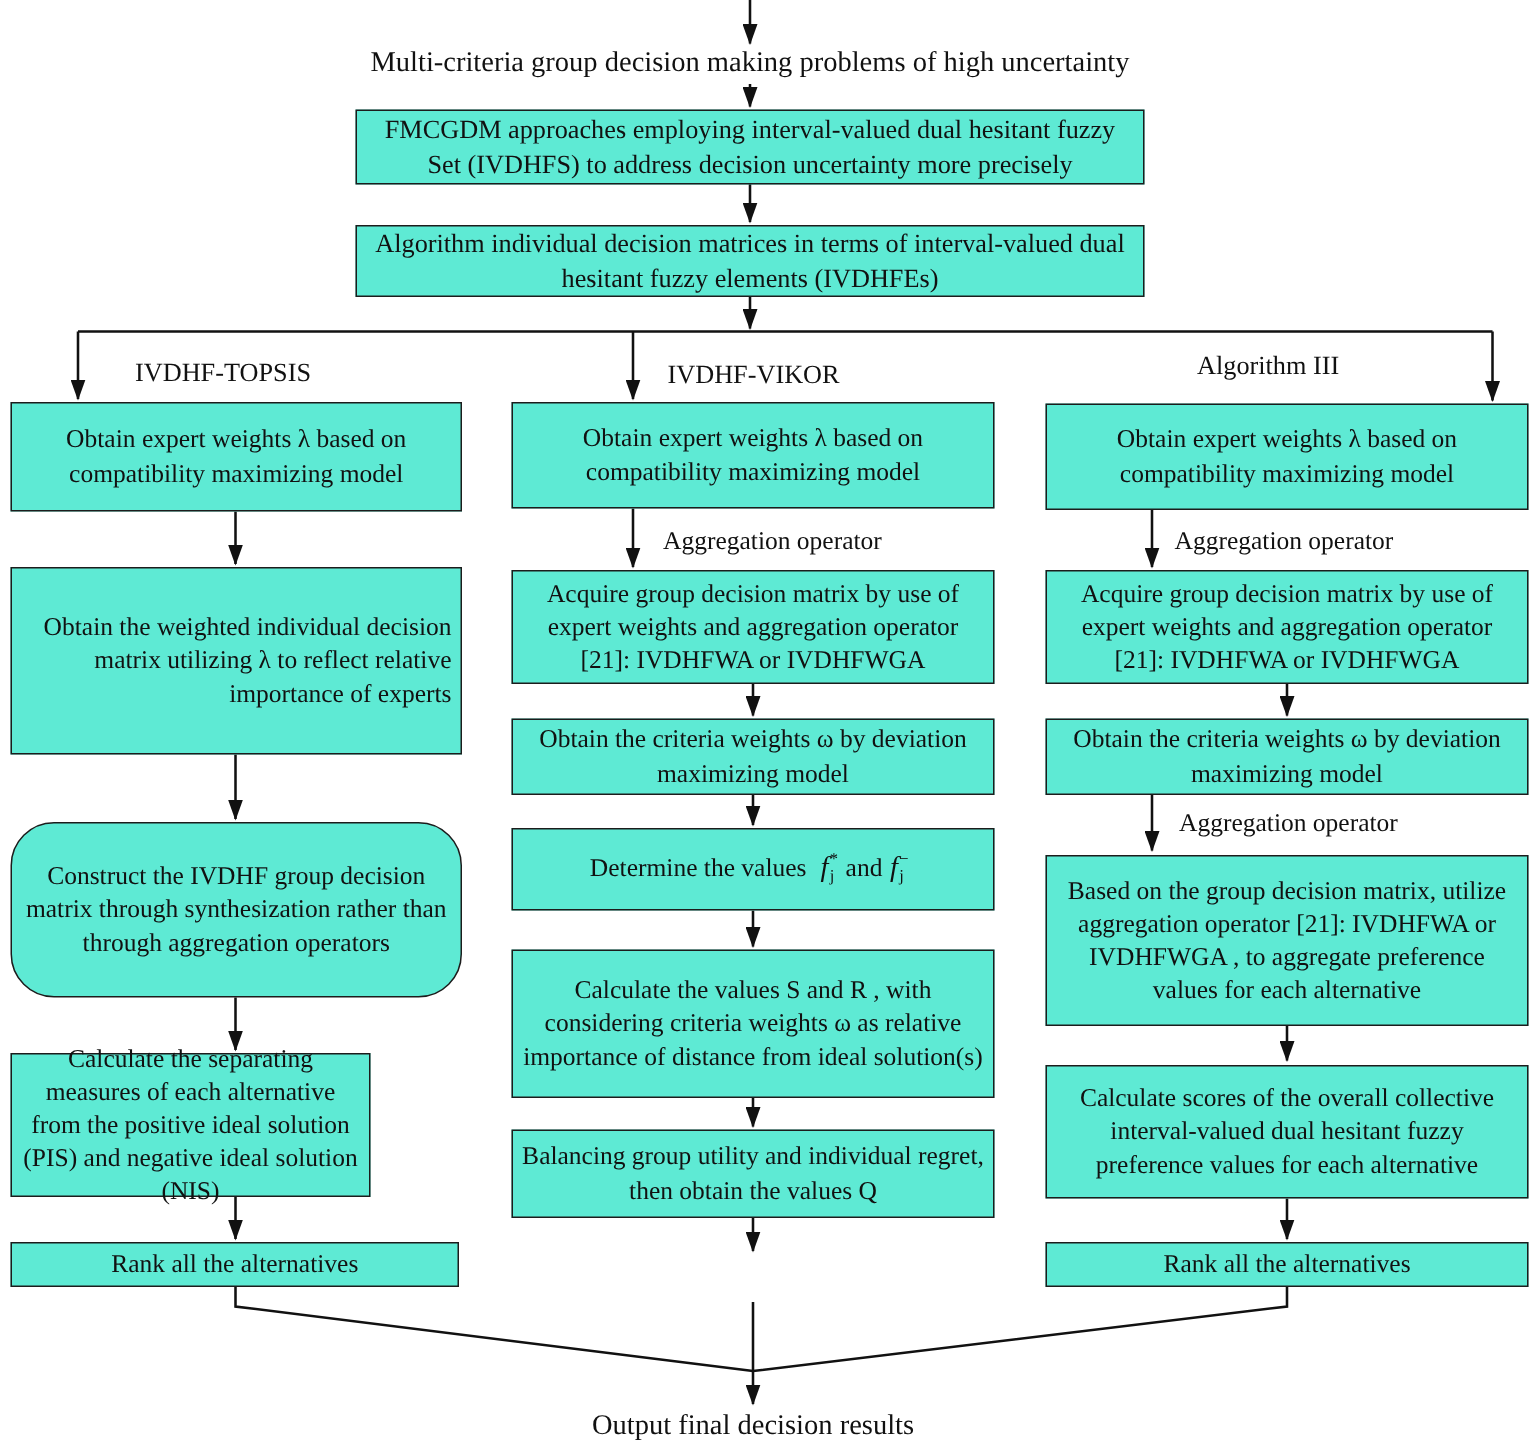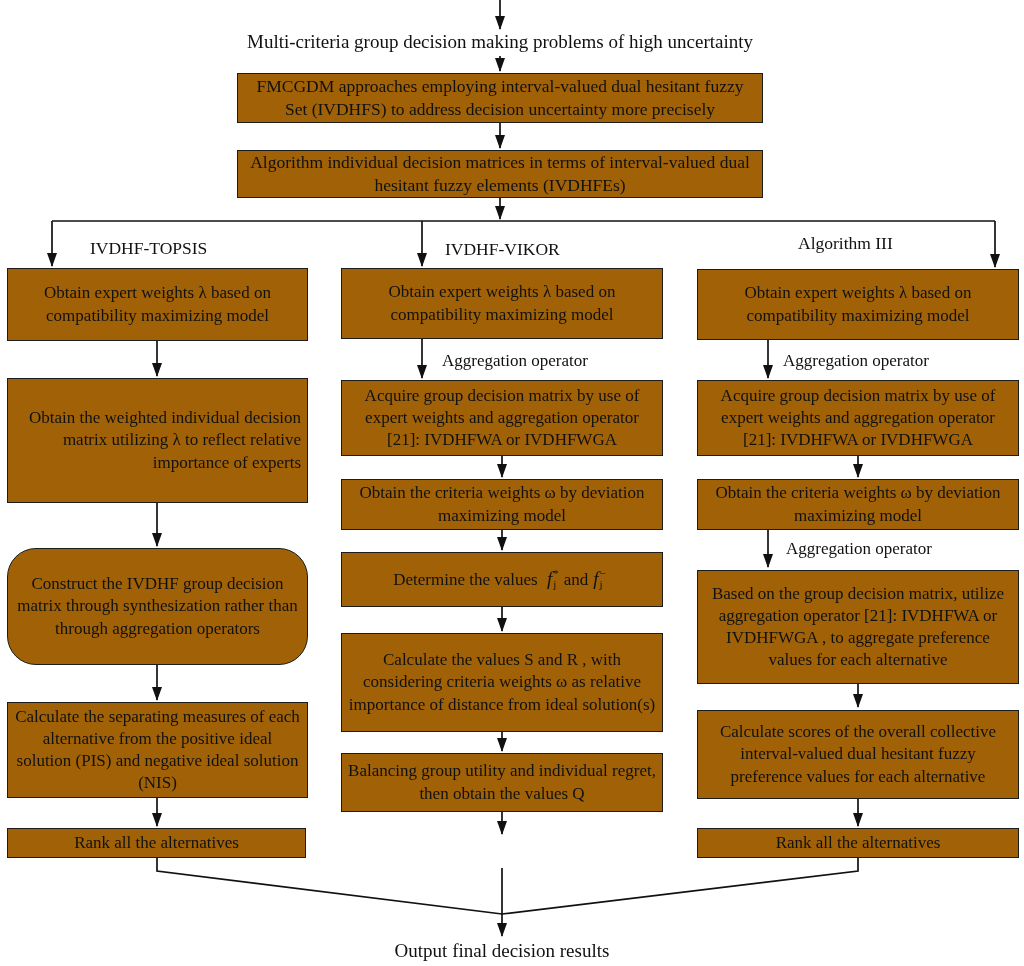--- a/index.html
+++ b/index.html
@@ -4,21 +4,21 @@
 <style>
   html,body { margin:0; padding:0; background:#ffffff; }
   .canvas {
     position:relative; width:1024px; height:966px; background:#ffffff;
     font-family:"Liberation Serif","DejaVu Serif",serif; color:#111;
     overflow:hidden;
   }
   svg.connectors { position:absolute; left:0; top:0; width:1024px; height:966px; }
   .fbox {
     position:absolute; box-sizing:border-box;
-    border:1.5px solid #1c1c1c; background:#a16207;
+    border:1.5px solid #1c1c1c; background:#5eead4;
     display:flex; align-items:center; justify-content:center;
     text-align:center; font-size:17px; line-height:1.3; padding:2px 6px;
   }
   .fbox.big { font-size:17.5px; }
   .flabel { position:absolute; font-size:17.5px; white-space:nowrap; }
   .flabel.bold { font-weight:normal; font-size:17px; }
   .title-text { position:absolute; text-align:center; font-size:19px; white-space:nowrap; }
   .mathf { display:inline-flex; align-items:center; margin:0 5px; }
   .mathf i { font-style:italic; font-size:19px; font-family:"Liberation Serif","DejaVu Serif",serif; }
   .scripts { display:inline-flex; flex-direction:column; align-items:flex-start;
@@ -77,21 +77,21 @@
 
   <div class="fbox big" style="left:237px; top:150px; width:526px; height:48px;">Algorithm individual decision matrices in terms of interval-valued dual hesitant fuzzy elements (IVDHFEs)</div>
 
   <div class="flabel" style="left:90px; top:238px;">IVDHF-TOPSIS</div>
   <div class="flabel" style="left:445px; top:239px;">IVDHF-VIKOR</div>
   <div class="flabel" style="left:798px; top:233px;">Algorithm III</div>
 
   <div class="fbox" style="left:7px; top:268px; width:301px; height:73px;">Obtain expert weights λ based on compatibility maximizing model</div>
   <div class="fbox" style="left:7px; top:378px; width:301px; height:125px;text-align:right;">Obtain the weighted individual decision matrix utilizing λ to reflect relative importance of experts</div>
   <div class="fbox" style="left:7px; top:548px; width:301px; height:117px;border-radius:29px;">Construct the IVDHF group decision matrix through synthesization rather than through aggregation operators</div>
-  <div class="fbox" style="left:7px; top:702px; width:301px; height:96px;">Calculate the separating measures of each alternative from the positive ideal solution (PIS) and negative ideal solution (NIS)</div>
+  <div class="fbox" style="left:7px; top:702px; width:240px; height:96px;">Calculate the separating measures of each alternative from the positive ideal solution (PIS) and negative ideal solution (NIS)</div>
   <div class="fbox" style="left:7px; top:828px; width:299px; height:30px;">Rank all the alternatives</div>
 
   <div class="fbox" style="left:341px; top:268px; width:322px; height:71px;">Obtain expert weights λ based on compatibility maximizing model</div>
 
   <div class="flabel bold" style="left:442px; top:351px;">Aggregation operator</div>
 
   <div class="fbox" style="left:341px; top:380px; width:322px; height:76px;">Acquire group decision matrix by use of expert weights and aggregation operator [21]: IVDHFWA or IVDHFWGA</div>
   <div class="fbox" style="left:341px; top:479px; width:322px; height:51px;">Obtain the criteria weights ω by deviation maximizing model</div>
 
   <div class="fbox" style="left:341px; top:552px; width:322px; height:55px;">

